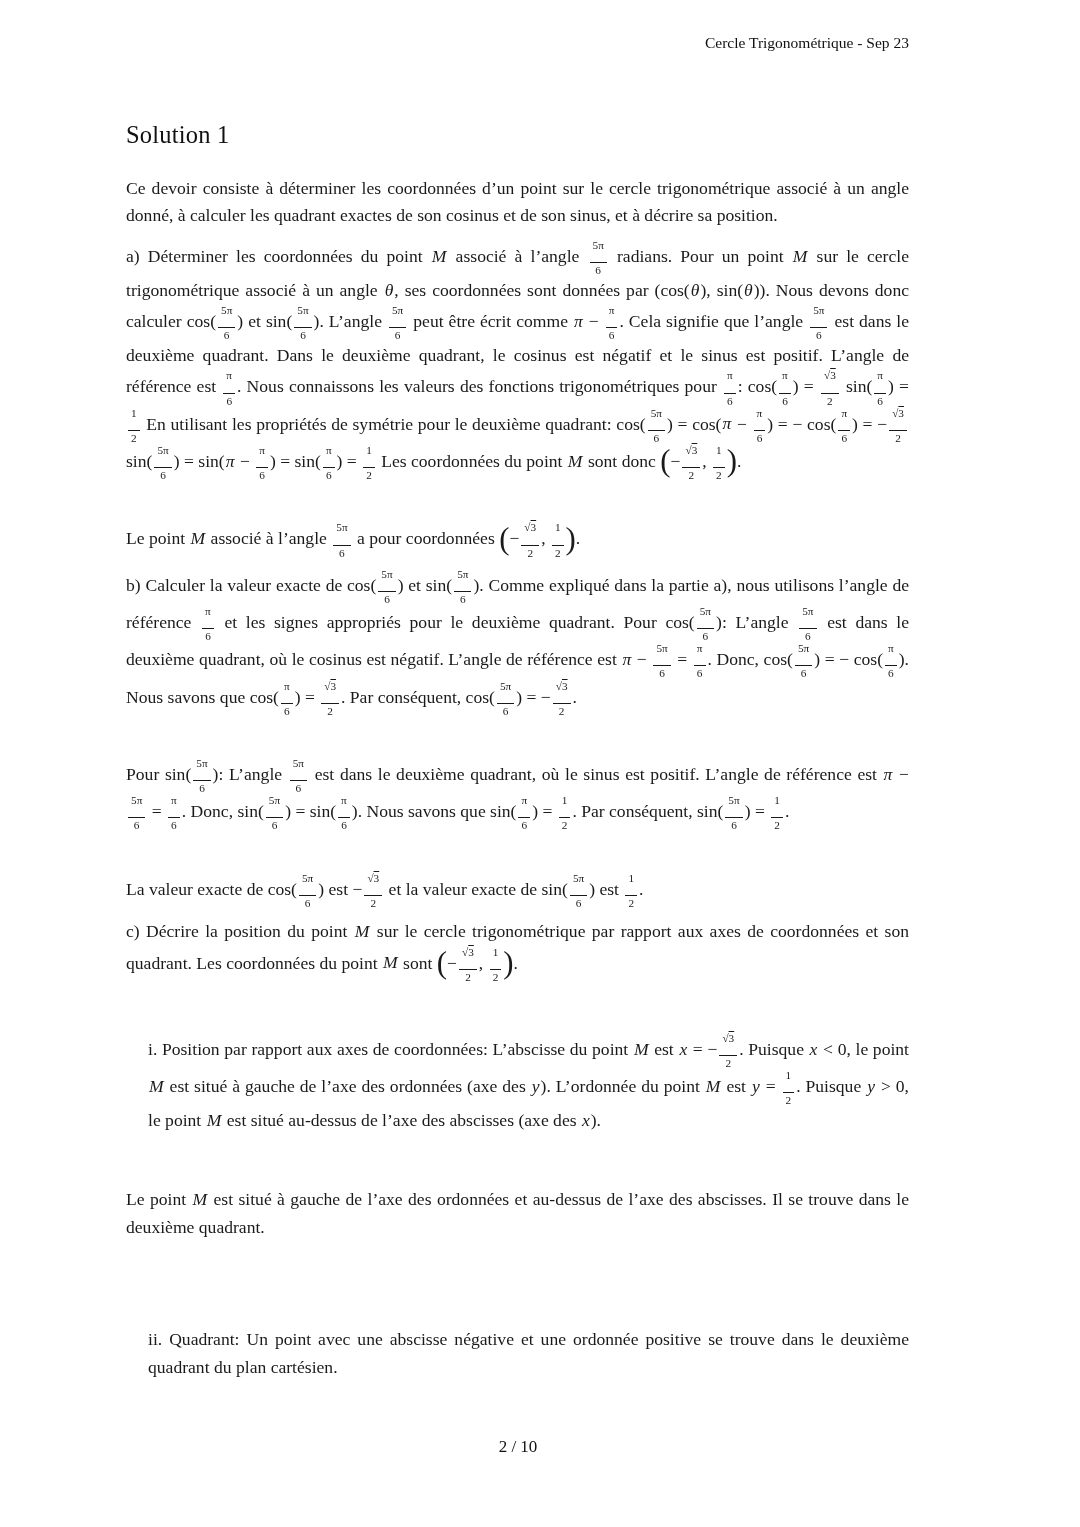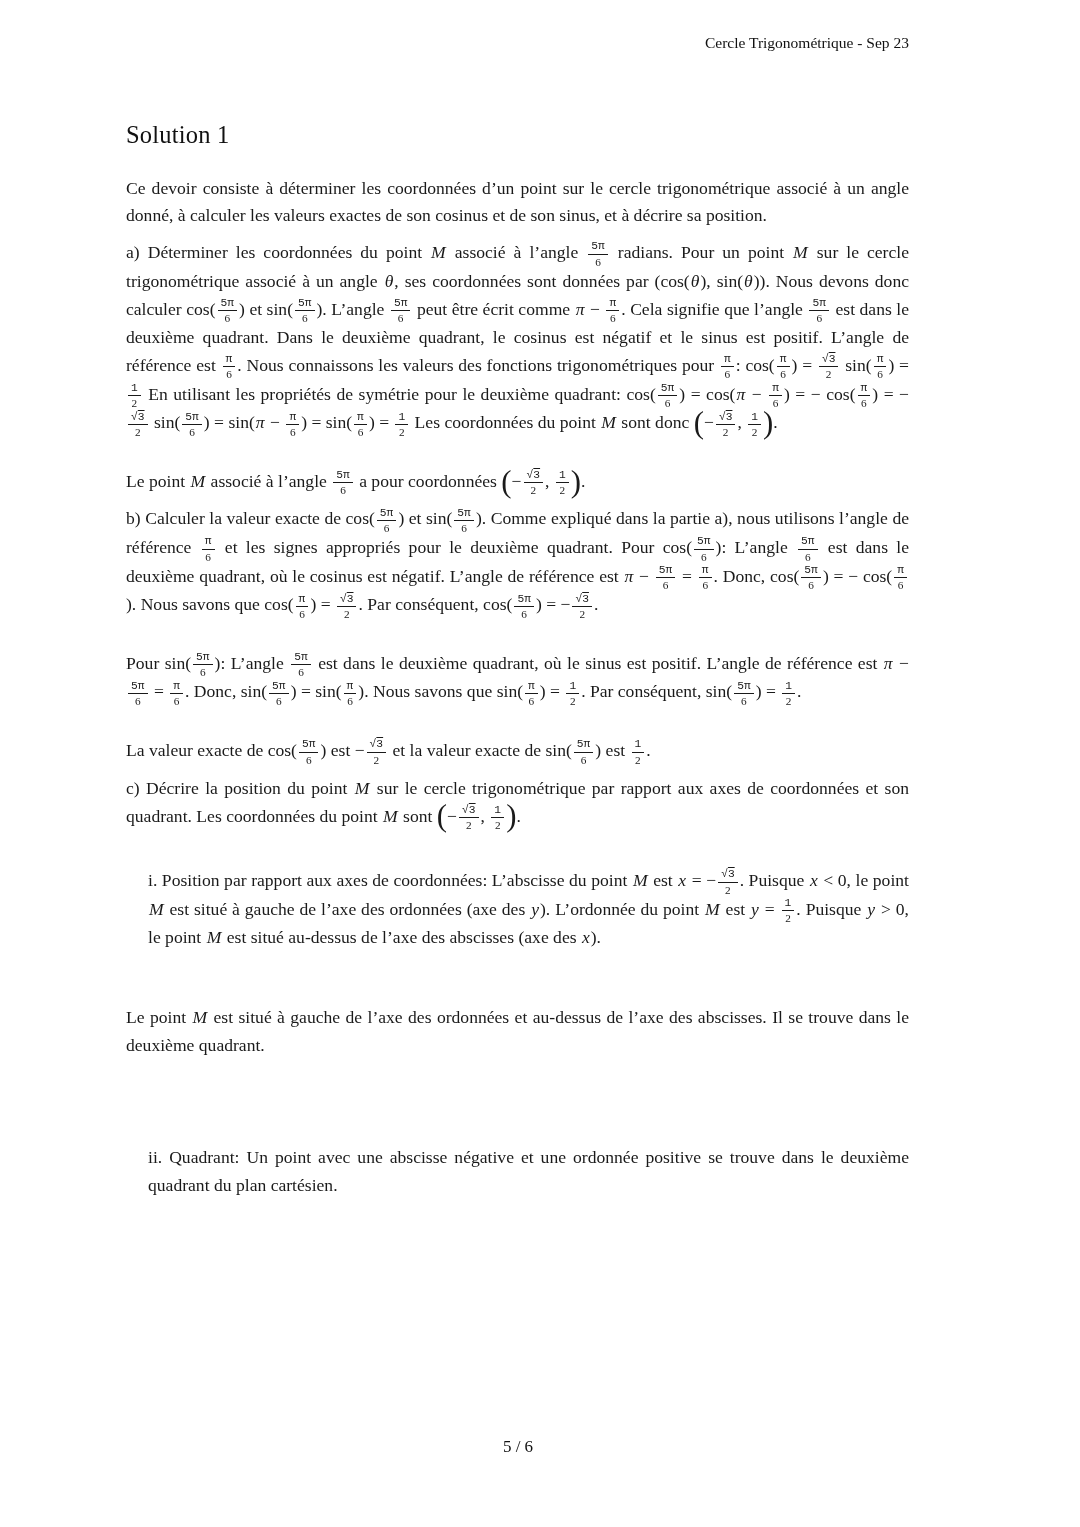--- a/index.html
+++ b/index.html
@@ -38,41 +38,40 @@
   .content {
     margin-top: 26px;
     font-size: 17.6px;
     line-height: 1.58;
     text-align: justify;
     color: #1a1a1a;
   }
   p.para { margin: 0; }
   p.gap-none  { margin-top: 0; }
   p.gap-sm    { margin-top: 9px; }
-  p.gap-md    { margin-top: 30px; }
-  p.gap-lg    { margin-top: 36px; }
+  p.gap-md    { margin-top: 40px; }
+  p.gap-lg    { margin-top: 49px; }
   p.gap-xl    { margin-top: 52px; }
   p.gap-xxl   { margin-top: 84px; }
   p.indent    { padding-left: 22px; }
 
   
   .frac {
     display: inline-flex;
     flex-direction: column;
     align-items: center;
     vertical-align: middle;
     font-size: 0.64em;
     line-height: 1.08;
     margin: 0 2px;
   }
   .frac .num {
     border-bottom: 1.3px solid #1a1a1a;
-    padding: 0 3px 1px 3px;
+    padding: 0 3px 11px 3px;
     white-space: nowrap;
-    font-family: Liberation Mono, monospace;
   }
   .frac .den {
     padding-top: 1px;
     white-space: nowrap;
   }
   .radbar { text-decoration: overline; }
 
   
   .v {
     font-style: italic;
@@ -101,21 +100,21 @@
 </style>
 </head>
 <body>
 
 <div class="page">
   <div class="header">Cercle Trigonométrique - Sep 23</div>
 
   <h1 class="title">Solution 1</h1>
 
   <div class="content" id="paragraphs">
-      <p class="para gap-none">Ce devoir consiste à déterminer les coordonnées d’un point sur le cercle trigonométrique associé à un angle donné, à calculer les valeurs exactes de son cosinus et de son sinus, et à décrire sa position.</p>
+      <p class="para gap-none">Ce devoir consiste à déterminer les coordonnées d’un point sur le cercle trigonométrique associé à un angle donné, à calculer les quadrant exactes de son cosinus et de son sinus, et à décrire sa position.</p>
       <p class="para gap-sm">a) Déterminer les coordonnées du point <span class="v">M</span> associé à l’angle <span class="frac">
           <span class="num">5π</span>
           <span class="den">6</span>
         </span> radians. Pour un point <span class="v">M</span> sur le cercle trigonométrique associé à un angle <span class="v">θ</span>, ses coordonnées sont données par (cos(<span class="v">θ</span>), sin(<span class="v">θ</span>)). Nous devons donc calculer cos(<span class="frac">
           <span class="num">5π</span>
           <span class="den">6</span>
         </span>) et sin(<span class="frac">
           <span class="num">5π</span>
           <span class="den">6</span>
         </span>). L’angle <span class="frac">
@@ -281,14 +280,14 @@
           <span class="num">√<span class="radbar">3</span></span>
           <span class="den">2</span>
         </span>. Puisque <span class="v">x</span> &lt; 0, le point <span class="v">M</span> est situé à gauche de l’axe des ordonnées (axe des <span class="v">y</span>). L’ordonnée du point <span class="v">M</span> est <span class="v">y</span> = <span class="frac">
           <span class="num">1</span>
           <span class="den">2</span>
         </span>. Puisque <span class="v">y</span> &gt; 0, le point <span class="v">M</span> est situé au-dessus de l’axe des abscisses (axe des <span class="v">x</span>).</p>
       <p class="para gap-xl">Le point <span class="v">M</span> est situé à gauche de l’axe des ordonnées et au-dessus de l’axe des abscisses. Il se trouve dans le deuxième quadrant.</p>
       <p class="para gap-xxl indent">ii. Quadrant: Un point avec une abscisse négative et une ordonnée positive se trouve dans le deuxième quadrant du plan cartésien.</p>
     </div>
 
-  <div class="footer">5 / 6</div>
+  <div class="footer">2 / 10</div>
 </div>
 
 </body></html>

